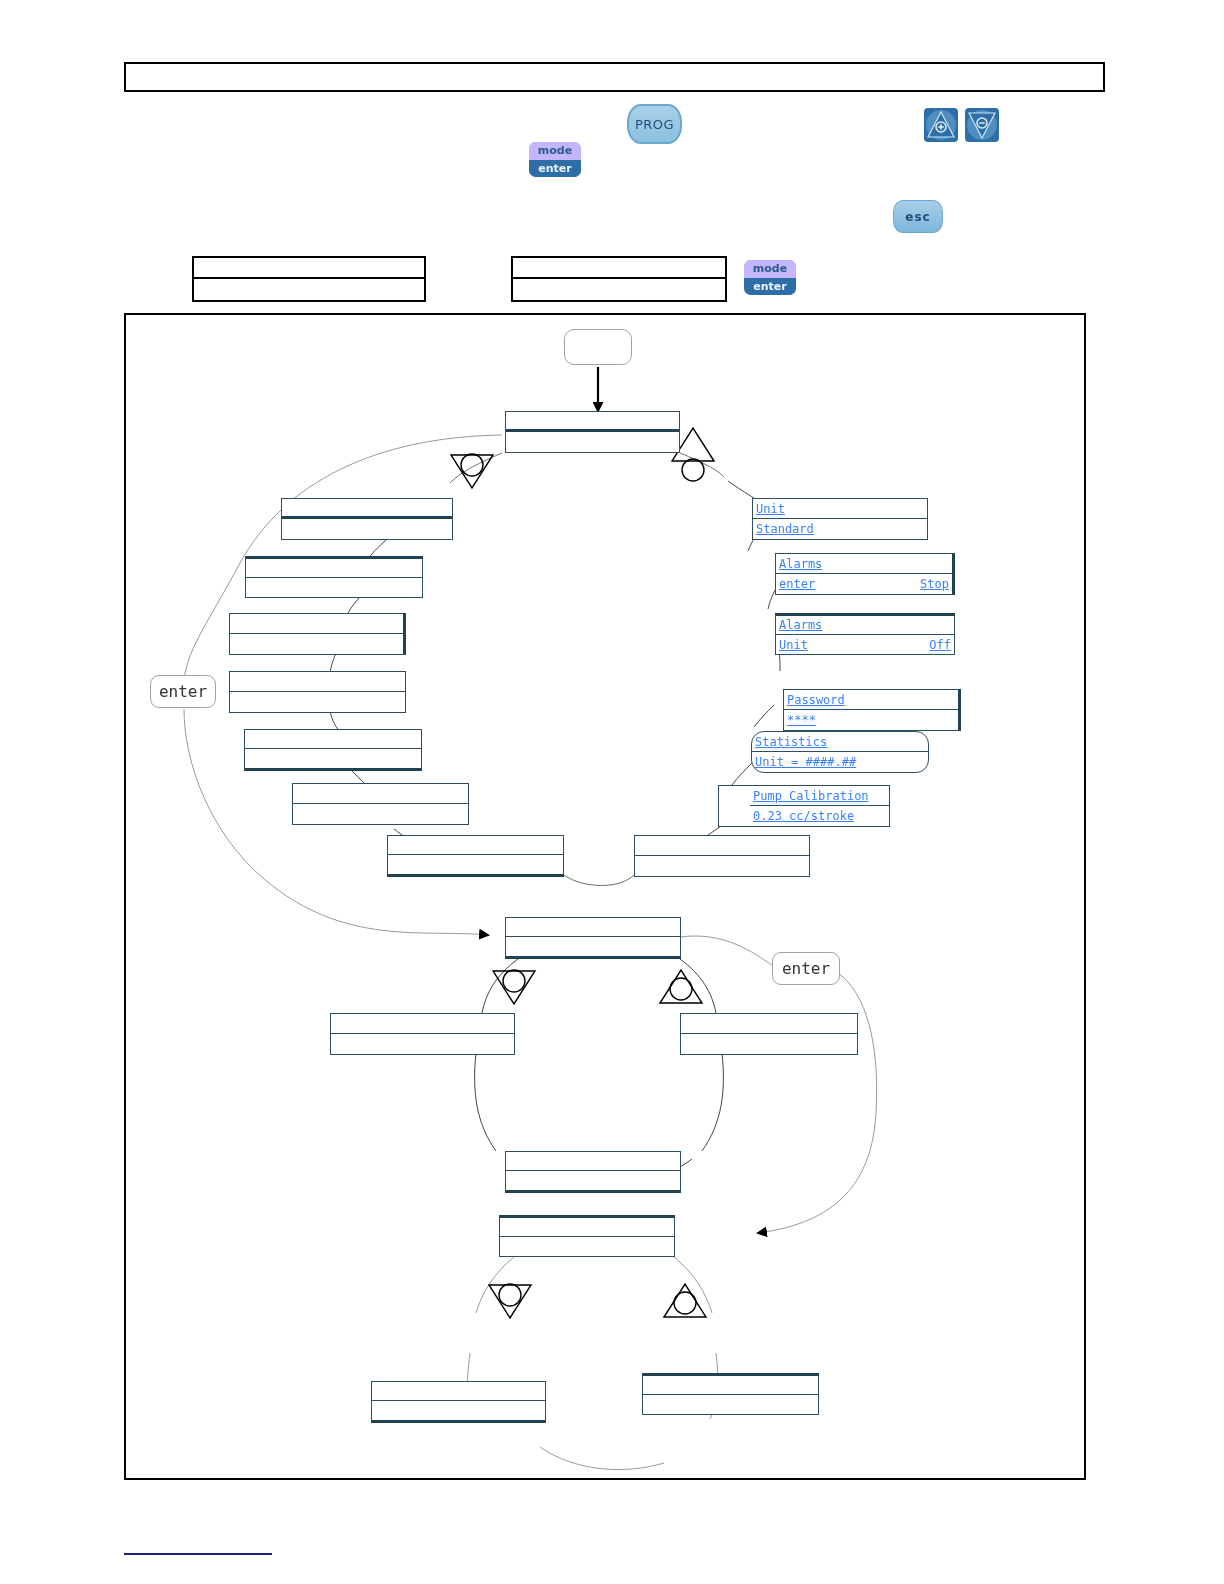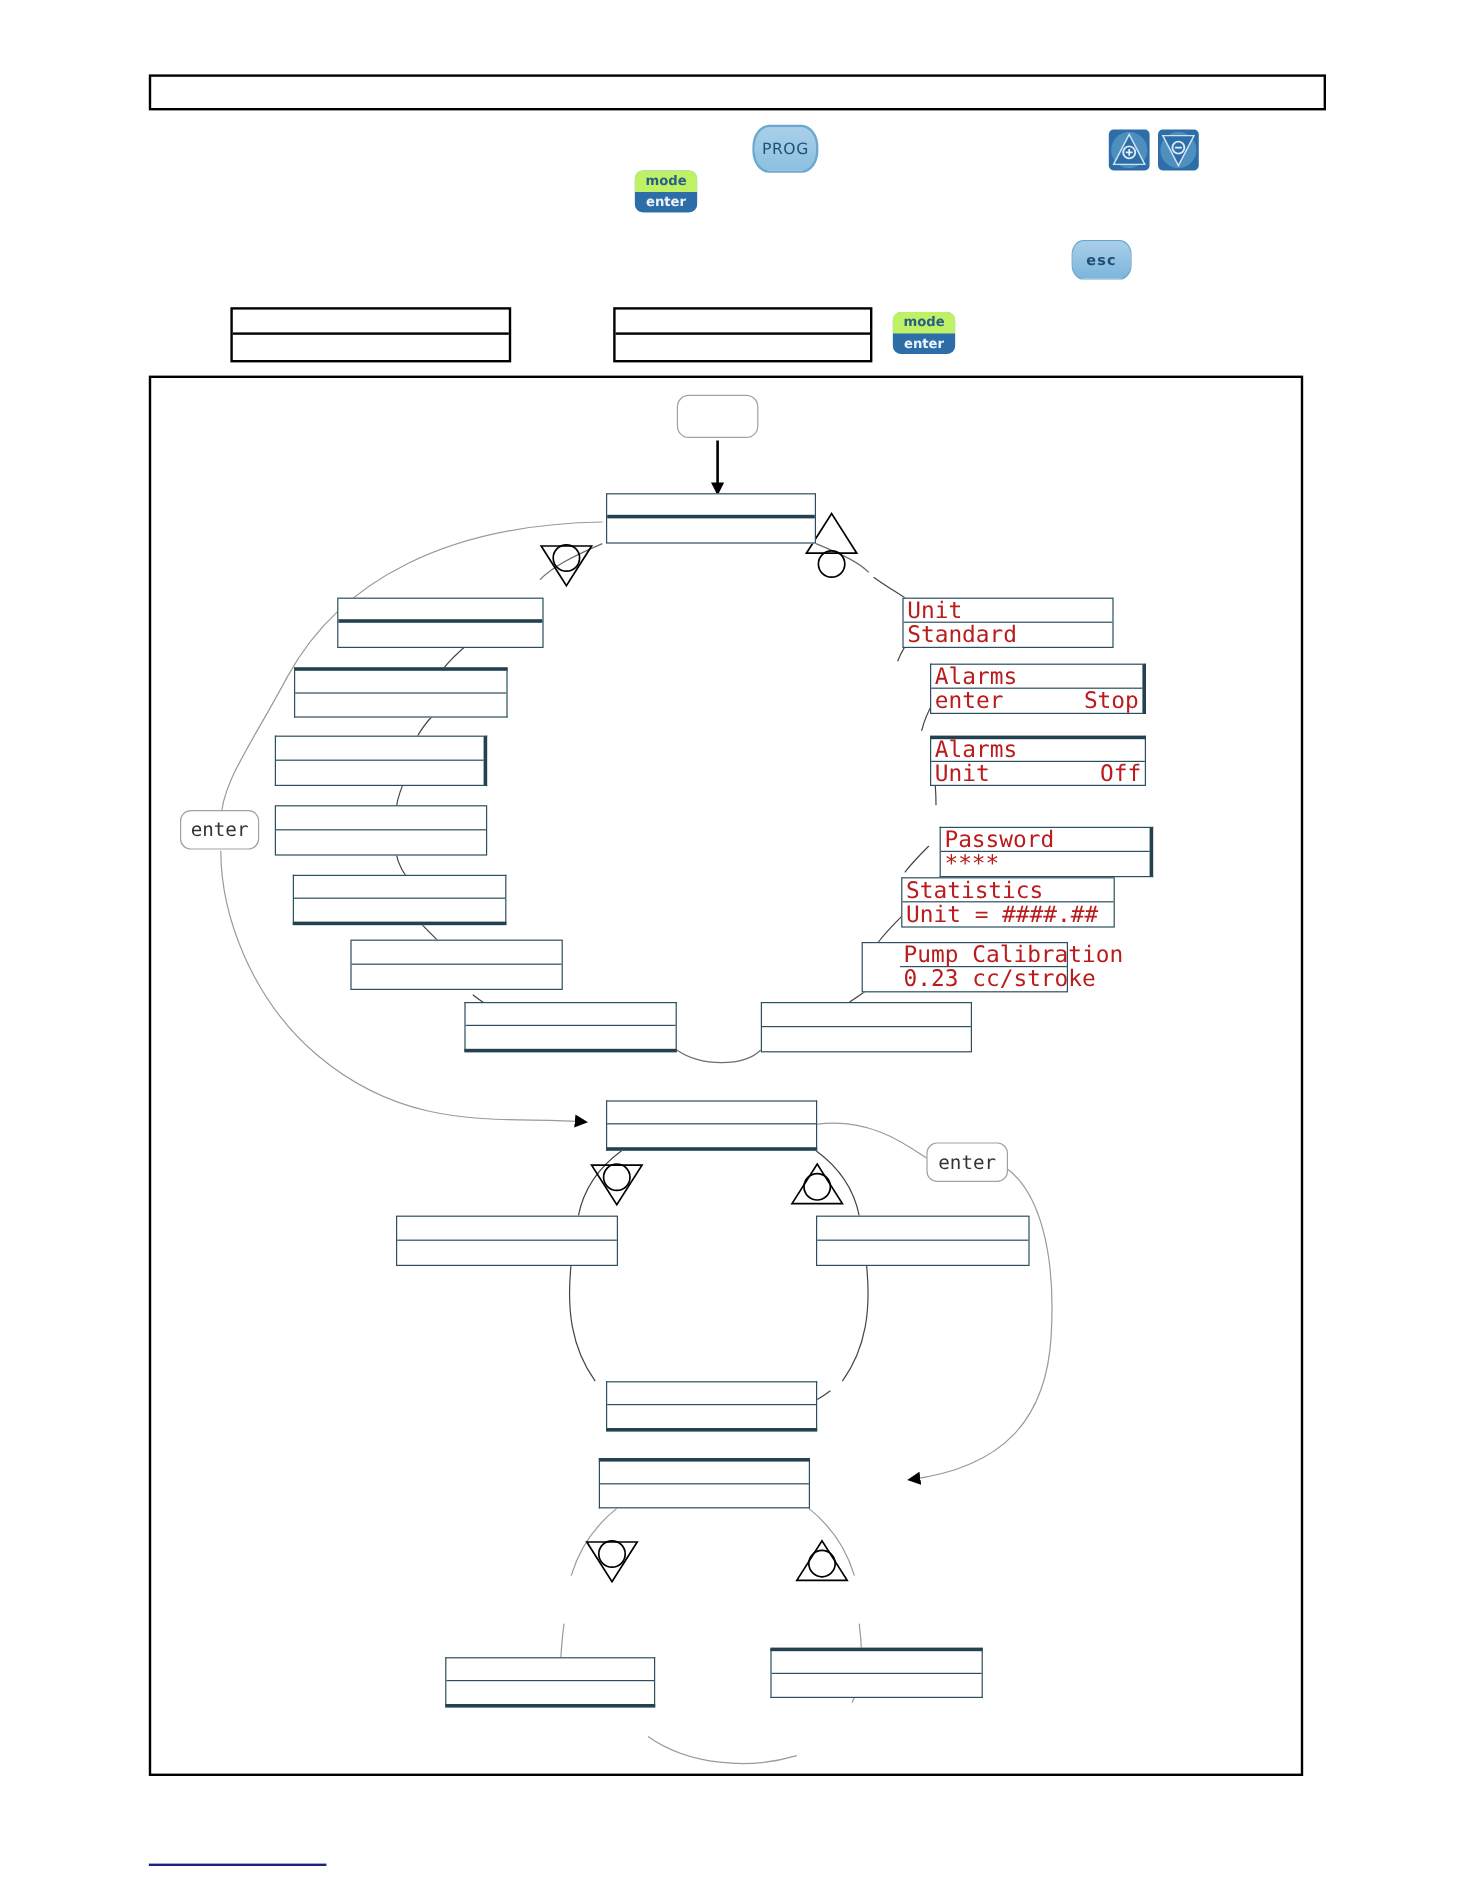--- a/index.html
+++ b/index.html
@@ -31,21 +31,21 @@
     left:529px;top:142px;width:52px;height:35px;
     background:#6aa6d6;border-radius:7px;overflow:hidden;
     flex-direction:column;gap:0;
   }
   #key-mode-enter-2{
     left:744px;top:260px;width:52px;height:35px;
     background:#6aa6d6;border-radius:7px;overflow:hidden;
     flex-direction:column;gap:0;
   }
   .ke-top{
-    width:100%;height:50%;background:#bef264;color:#2a5d87;
+    width:100%;height:50%;background:#c4b5fd;color:#2a5d87;
     font-size:11px;font-weight:bold;display:flex;align-items:center;justify-content:center;
   }
   .ke-bot{
     width:100%;height:50%;background:#2e6ea8;color:#eaf3fa;
     font-size:11px;font-weight:bold;display:flex;align-items:center;justify-content:center;
   }
   #key-esc{
     left:893px;top:200px;width:50px;height:33px;
     background:linear-gradient(#a9cfe8,#7cb5dc);
     border-radius:10px/12px;border:1px solid #6ba8cf;
@@ -77,22 +77,22 @@
   #dg{position:absolute;left:124px;top:313px;width:962px;height:1167px;}
   #dg-svg{position:absolute;left:0;top:0;width:962px;height:1167px;}
 
   
   .node{
     position:absolute;box-sizing:border-box;
     border:1.4px solid #2b4f5e;background:#fff;
   }
   .node .ln{
     box-sizing:border-box;height:50%;display:flex;align-items:center;
-    font-family:"DejaVu Sans Mono",monospace;font-size:19px;color:#b91c1c;
-    padding:0 3px;white-space:pre;letter-spacing:0px;
+    font-family:"DejaVu Sans Mono",monospace;font-size:12px;color:#3b82f6;
+    padding:0 3px;white-space:pre;letter-spacing:0px;text-decoration:underline;
   }
   .node .ln.top{border-bottom:1.4px solid #2b4f5e;}
   .node .ln .rt{margin-left:auto;}
   .node.hd-top{border-top:3px solid #23424f;}
   .node.hd-bot{border-bottom:3px solid #23424f;}
   .node.hd-right{border-right:3px solid #23424f;}
   .node.hd-mid .ln.top{border-bottom:3px solid #23424f;}
 
   
   #node-start{
@@ -277,21 +277,21 @@
   </div>
 
   <div class="node hd-right" style="left:659px;top:376px;width:178px;height:42px;">
     <div class="ln top">Password</div>
     <div class="ln">
       <span>****</span>
       <span class="rt"></span>
     </div>
   </div>
 
-  <div class="node" style="left:627px;top:418px;width:178px;height:42px;">
+  <div class="node" style="left:627px;top:418px;width:178px;height:42px;border-radius:13px;">
     <div class="ln top">Statistics</div>
     <div class="ln">
       <span>Unit = ####.##</span>
       <span class="rt"></span>
     </div>
   </div>
 
   <div class="node" style="left:594px;top:472px;width:172px;height:42px;padding-left:31px;">
     <div class="ln top">Pump Calibration</div>
     <div class="ln">

